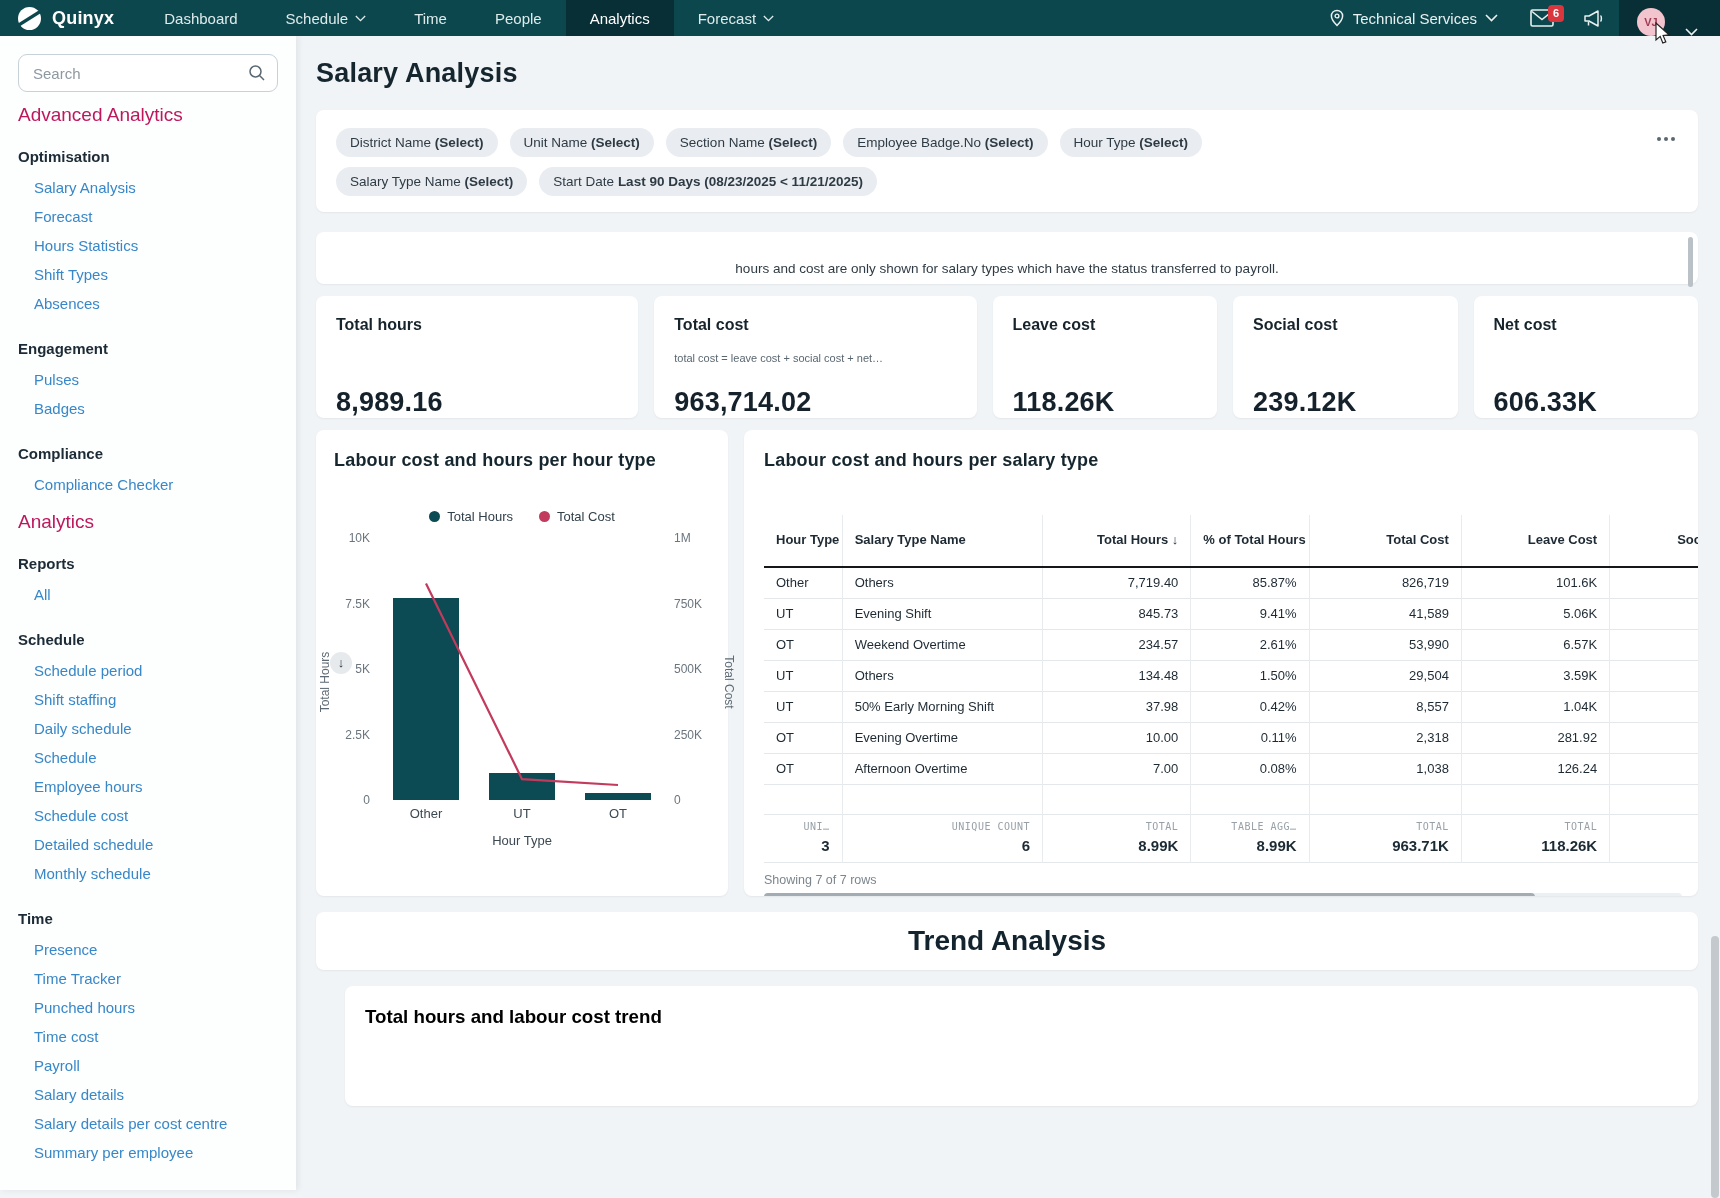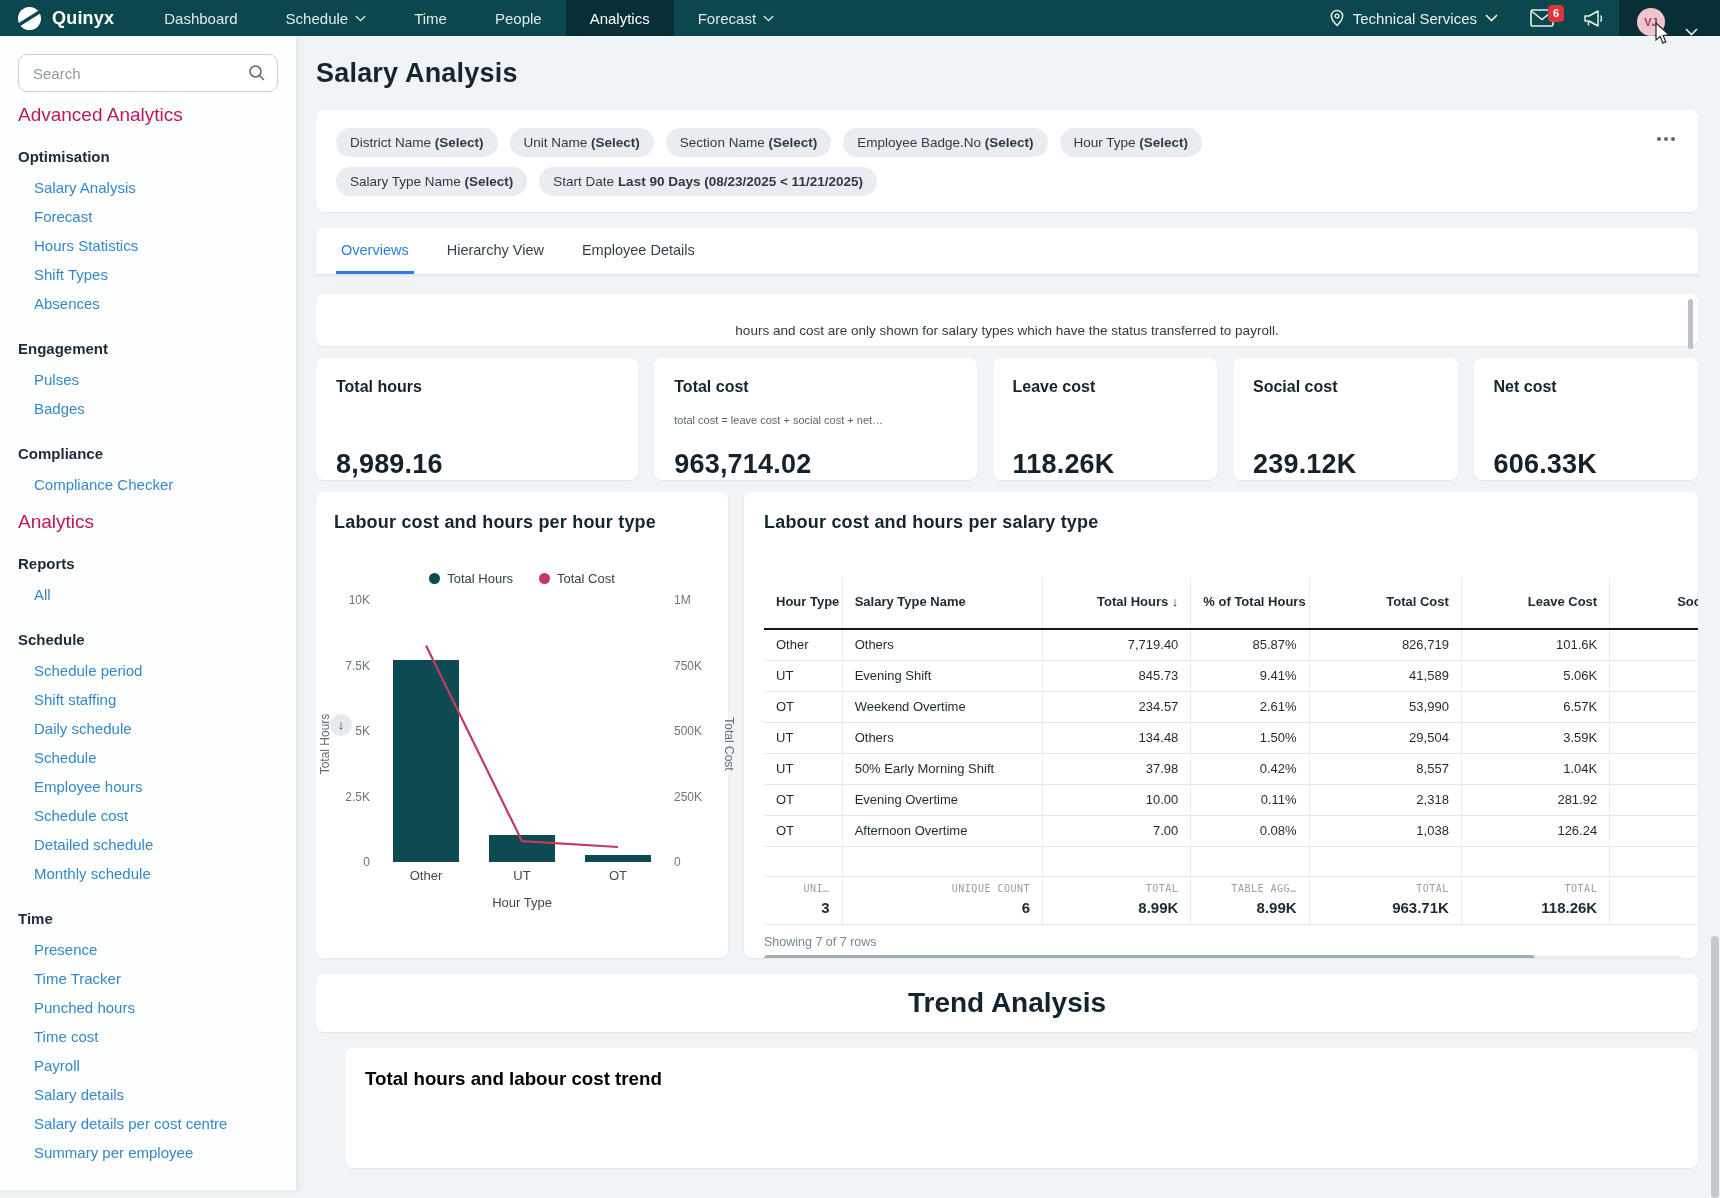--- a/index.html
+++ b/index.html
@@ -249,27 +249,20 @@
         </div>
       <button class="more">
         <svg width="20" height="6" viewBox="0 0 20 6">
           <circle cx="3" cy="3" r="2" fill="#5A6771"></circle>
             <circle cx="10" cy="3" r="2" fill="#5A6771"></circle>
             <circle cx="17" cy="3" r="2" fill="#5A6771"></circle>
         </svg>
       </button>
     </section>
 
-    <section class="card tabscard">
-      <div style="display:flex" id="tabs">
-          <div class="tab active">Overviews</div>
-          <div class="tab">Hierarchy View</div>
-          <div class="tab">Employee Details</div>
-        </div>
-    </section>
 
     <section class="card noticecard">
       <p>hours and cost are only shown for salary types which have the status transferred to payroll.</p>
       <div class="mini-vscroll"></div>
     </section>
 
     <section class="kpirow" id="kpis">
         <div class="kpi w">
           <h4>Total hours</h4>
           <div class="val">8,989.16</div>

